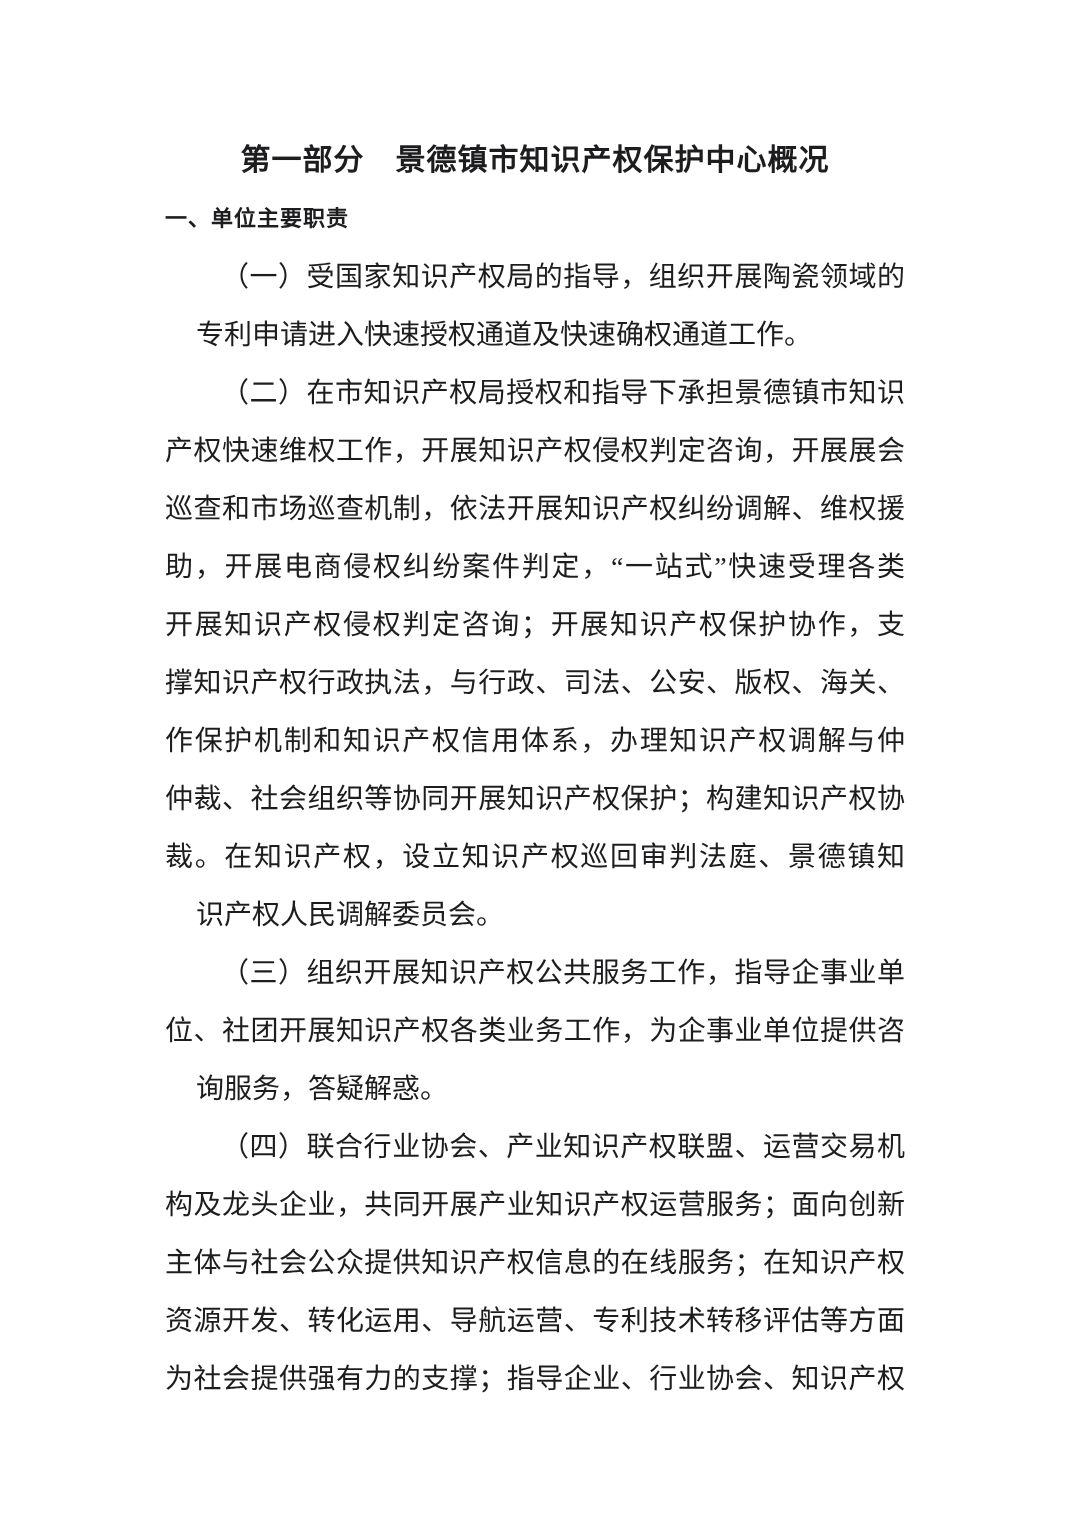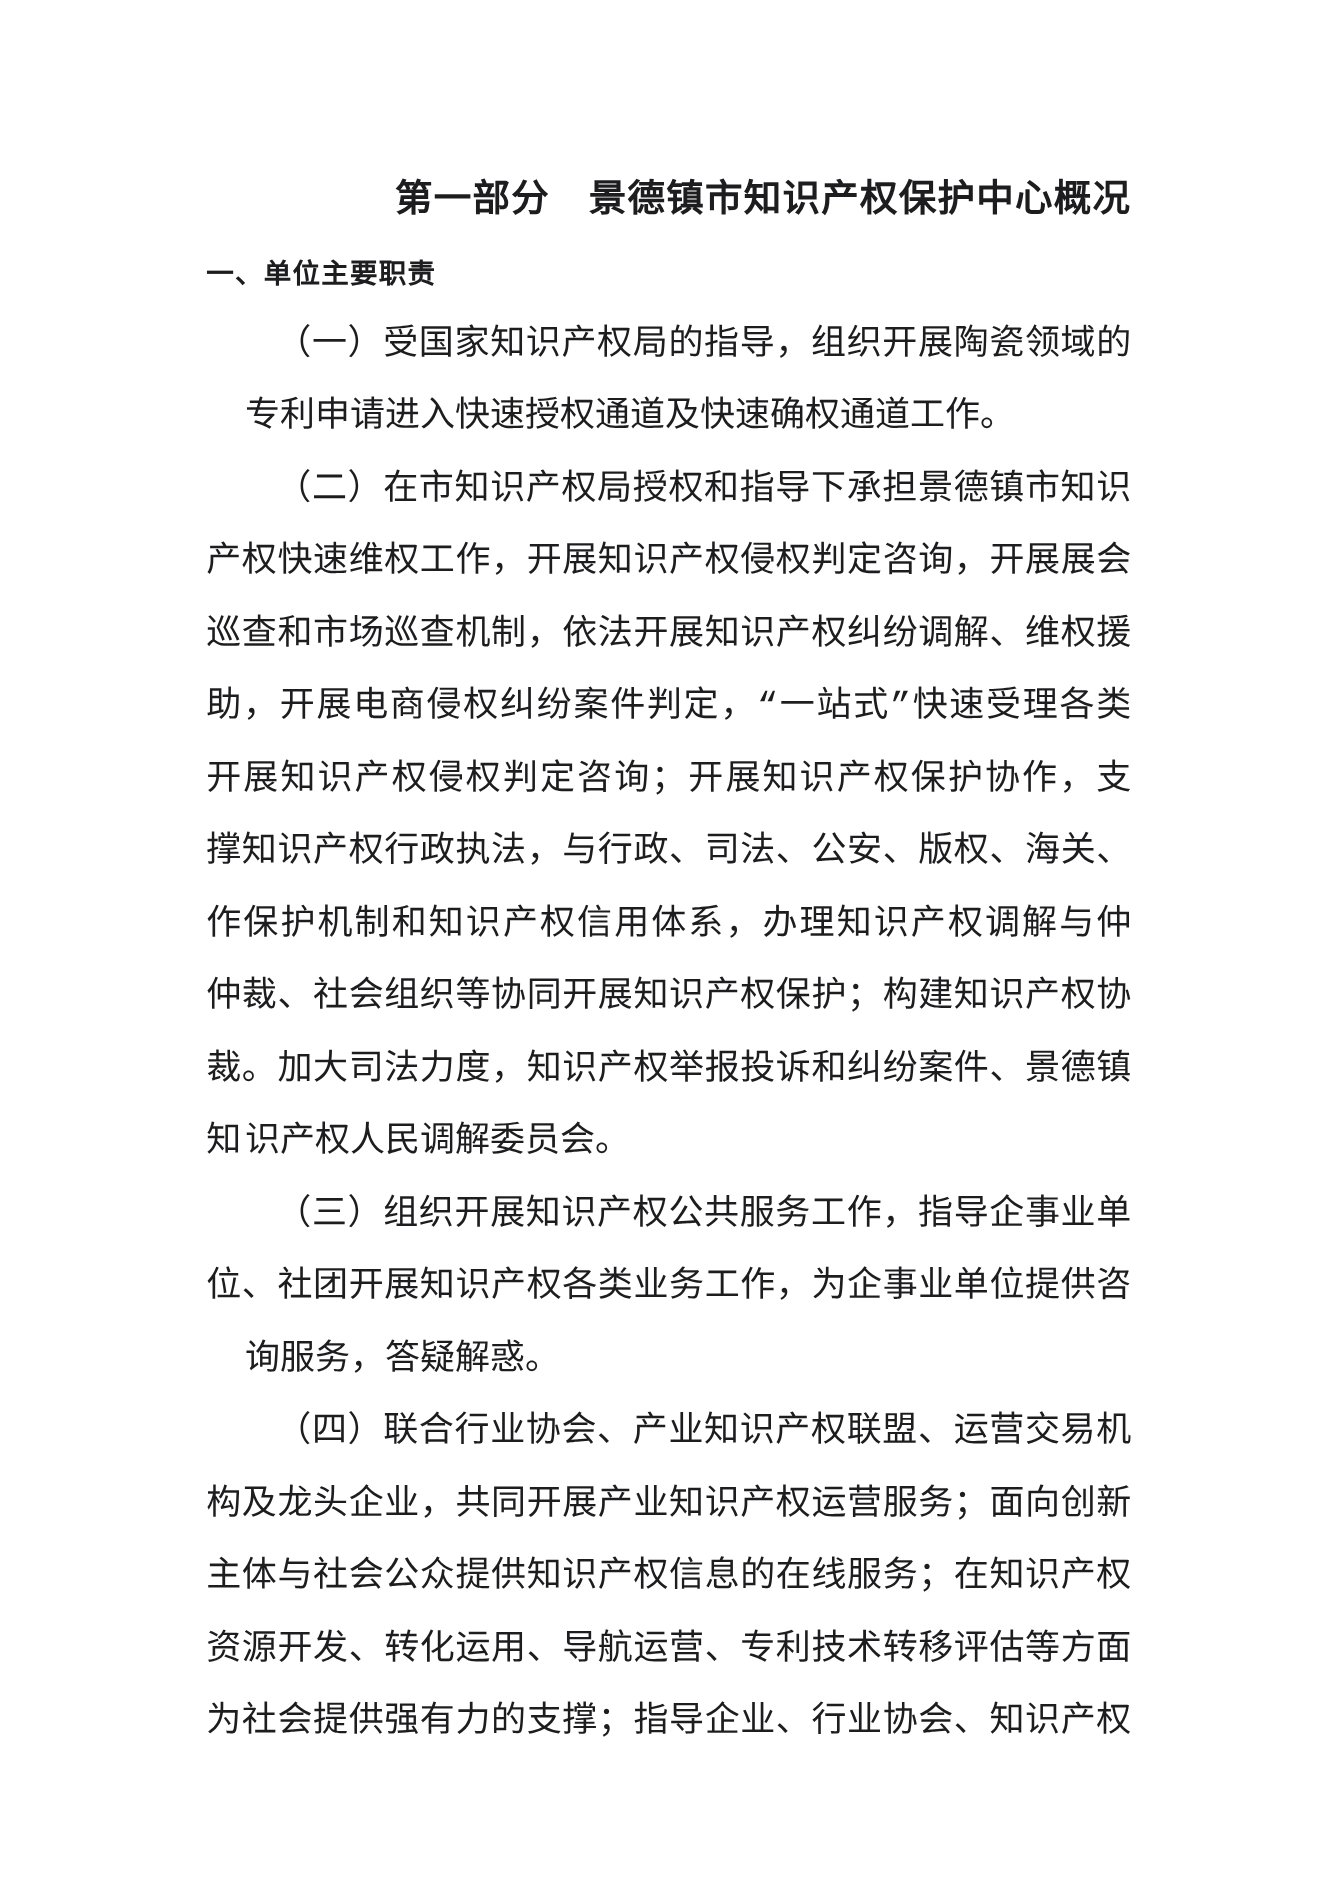--- a/index.html
+++ b/index.html
@@ -20,34 +20,33 @@
     position: absolute;
     left: 165px;
     top: 130px;
     width: 740px;
   }
   .doc-title {
     height: 60px;
     line-height: 60px;
     font-size: 30px;
     font-weight: bold;
-    text-align: right;
+    text-align: center;
     letter-spacing: 1px;
     white-space: nowrap;
   }
   .section-heading {
     height: 58px;
     line-height: 58px;
     font-size: 22px;
     font-weight: bold;
     letter-spacing: 1px;
   }
   .para {
     margin: 0;
-    font-family: Liberation Mono, monospace;
   }
   .line {
     height: 58px;
     line-height: 58px;
     font-size: 28px;
     text-align: justify;
     text-align-last: justify;
     text-justify: inter-ideograph;
   }
   .line.end {
@@ -72,21 +71,21 @@
         </div>
         <div class="para">
           <div class="line indent">（二）在市知识产权局授权和指导下承担景德镇市知识</div>
           <div class="line">产权快速维权工作，开展知识产权侵权判定咨询，开展展会</div>
           <div class="line">巡查和市场巡查机制，依法开展知识产权纠纷调解、维权援</div>
           <div class="line">助，开展电商侵权纠纷案件判定，“一站式”快速受理各类</div>
           <div class="line">开展知识产权侵权判定咨询；开展知识产权保护协作，支</div>
           <div class="line">撑知识产权行政执法，与行政、司法、公安、版权、海关、</div>
           <div class="line">作保护机制和知识产权信用体系，办理知识产权调解与仲</div>
           <div class="line">仲裁、社会组织等协同开展知识产权保护；构建知识产权协</div>
-          <div class="line">裁。加大司法力度，知识产权举报投诉和纠纷案件、景德镇知</div>
+          <div class="line">裁。在知识产权，设立知识产权巡回审判法庭、景德镇知</div>
           <div class="line end">识产权人民调解委员会。</div>
         </div>
         <div class="para">
           <div class="line indent">（三）组织开展知识产权公共服务工作，指导企事业单</div>
           <div class="line">位、社团开展知识产权各类业务工作，为企事业单位提供咨</div>
           <div class="line end">询服务，答疑解惑。</div>
         </div>
         <div class="para">
           <div class="line indent">（四）联合行业协会、产业知识产权联盟、运营交易机</div>
           <div class="line">构及龙头企业，共同开展产业知识产权运营服务；面向创新</div>

